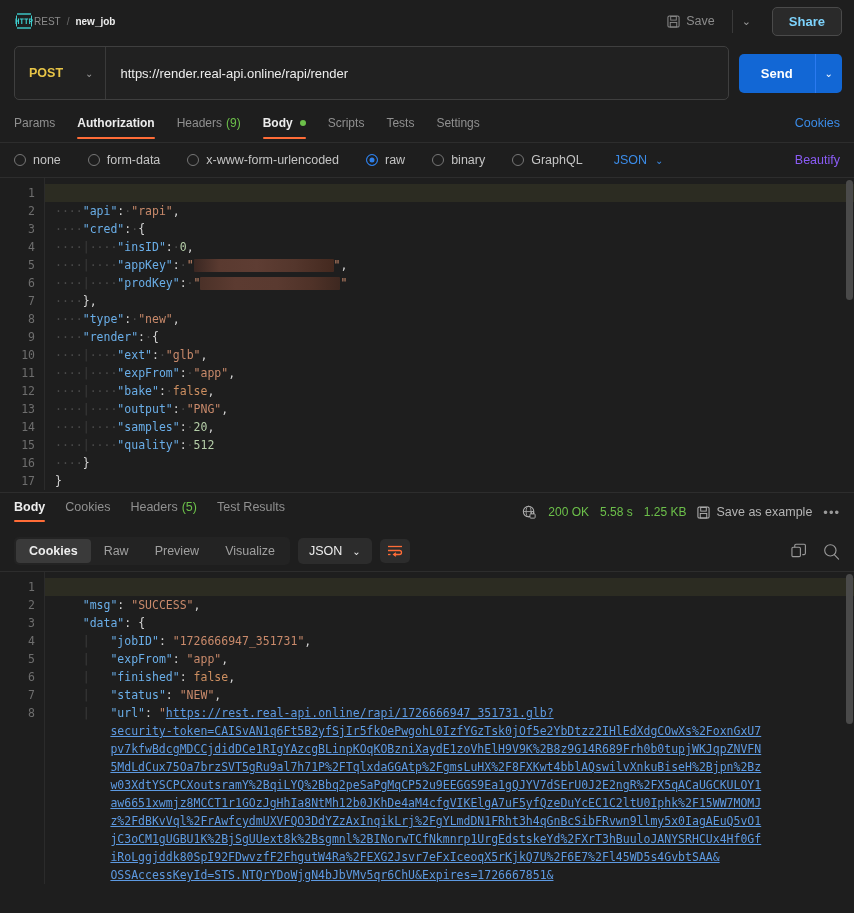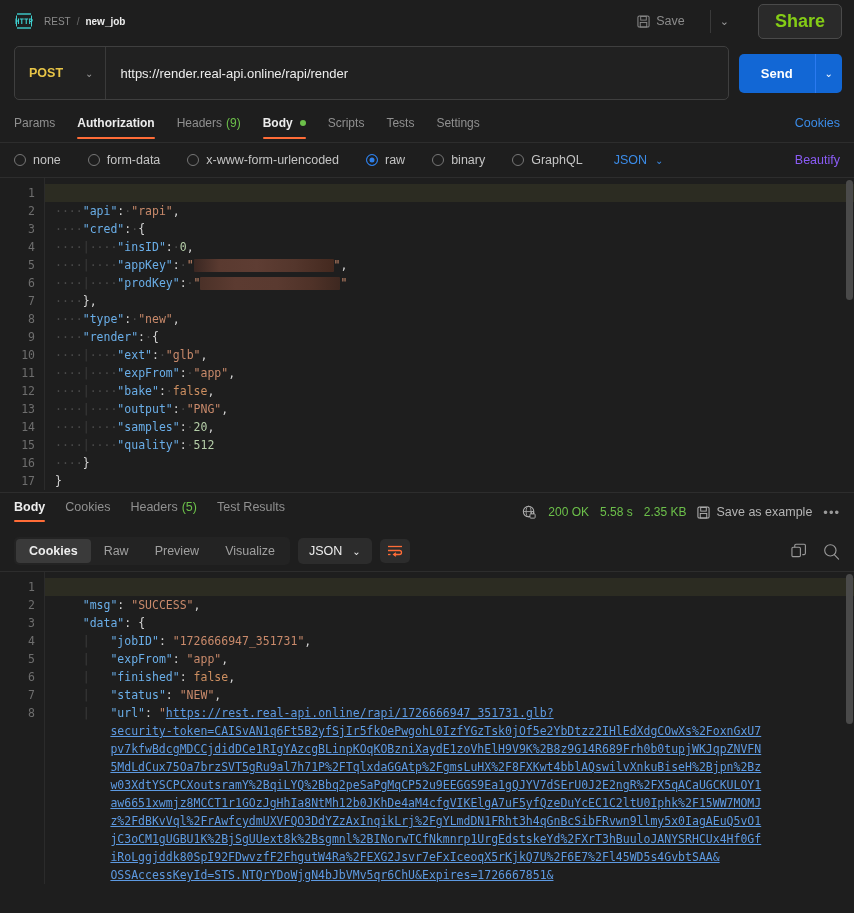--- a/index.html
+++ b/index.html
@@ -14,41 +14,40 @@
 
   
   .topbar {
     height: 42px;
     display: flex; align-items: center;
     padding: 0 12px 0 14px;
     background: #1e1e1e;
   }
   .http-icon {
     width: 20px; height: 18px;
-    margin-right: 10px;
     display: flex; align-items: center; justify-content: flex-end;
   }
   .breadcrumb { display: flex; align-items: center; font-size: 10px; }
   .crumb-muted { color: #8b8b8b; }
   .crumb-sep { color: #6a6a6a; margin: 0 6px; }
   .crumb-cur { color: #ededed; font-weight: bold; }
-  .topbar-right { margin-left: auto; display: flex; align-items: center; gap: 12px; text-align: right; }
+  .topbar-right { margin-left: auto; display: flex; align-items: center; gap: 4px; text-align: right; }
   .save-btn {
     display: flex; align-items: center; gap: 6px;
     color: #8b8b8b; font-size: 12.5px;
     padding: 5px 9px; border-radius: 4px;
   }
   .save-caret {
     color: #9c9c9c; font-size: 11px;
     padding: 5px 9px; border-left: 1px solid #3a3a3a;
     margin-left: 4px; margin-right: 8px;
   }
   .share-btn {
     border: 1px solid #4a4a4a; border-radius: 5px;
-    padding: 6px 16px; font-size: 18px; color: #84cc16;
+    padding: 6px 16px; font-size: 13px; color: #7dd3fc;
     font-weight: bold; background: #2a2a2a;
   }
 
   
   .urlrow { display: flex; align-items: center; padding: 4px 12px 0 14px; gap: 10px; }
   .url-wrap {
     flex: 1; height: 54px;
     border: 1px solid #3f3f3f; border-radius: 5px;
     background: #212121;
     display: flex; align-items: center;
@@ -395,21 +394,21 @@
       <svg width="15" height="15" viewBox="0 0 16 16">
         <circle cx="7" cy="7" r="5.6" fill="none" stroke="#b0b0b0" stroke-width="1.1"></circle>
         <ellipse cx="7" cy="7" rx="2.6" ry="5.6" fill="none" stroke="#b0b0b0" stroke-width="0.9"></ellipse>
         <path d="M1.6 7 H12.4" stroke="#b0b0b0" stroke-width="0.9"></path>
         <rect x="8.5" y="9.5" width="5.5" height="4.5" rx="0.8" fill="#1e1e1e" stroke="#b0b0b0" stroke-width="1"></rect>
         <path d="M10 9.5 v-1.2 a1.3 1.3 0 0 1 2.6 0 v1.2" fill="none" stroke="#b0b0b0" stroke-width="1"></path>
       </svg>
     </span>
     <span class="meta-green">200 OK</span>
     <span class="meta-green">5.58 s</span>
-    <span class="meta-green">2.35 KB</span>
+    <span class="meta-green">1.25 KB</span>
     <span class="save-ex">
       <span>
         <svg width="13" height="13" viewBox="0 0 14 14">
           <rect x="1" y="1" width="12" height="12" rx="1.5" fill="none" stroke="#b4b4b4" stroke-width="1.1"></rect>
           <rect x="4" y="1.5" width="6" height="4" fill="none" stroke="#b4b4b4" stroke-width="1"></rect>
           <rect x="3.5" y="8" width="7" height="5" fill="none" stroke="#b4b4b4" stroke-width="1"></rect>
         </svg>
       </span>
       <span>Save as example</span>
     </span>

